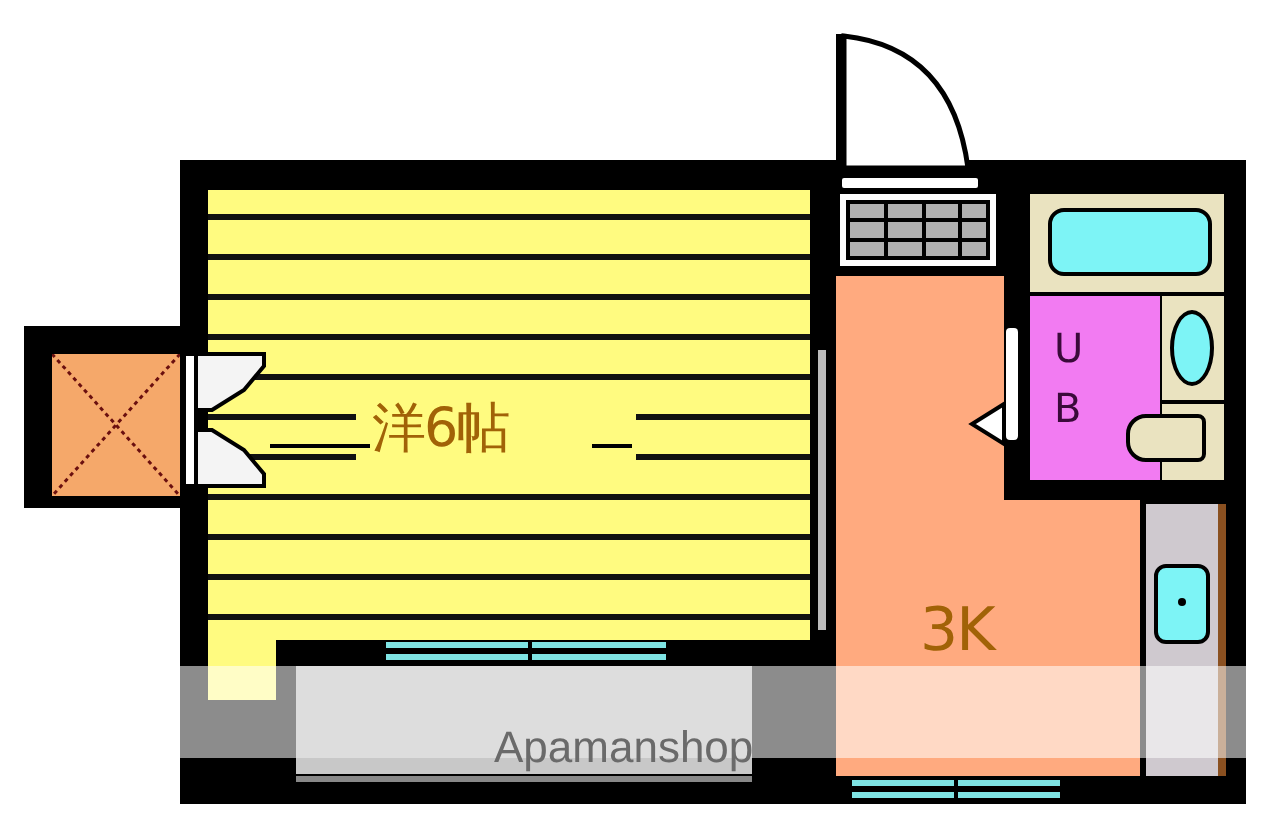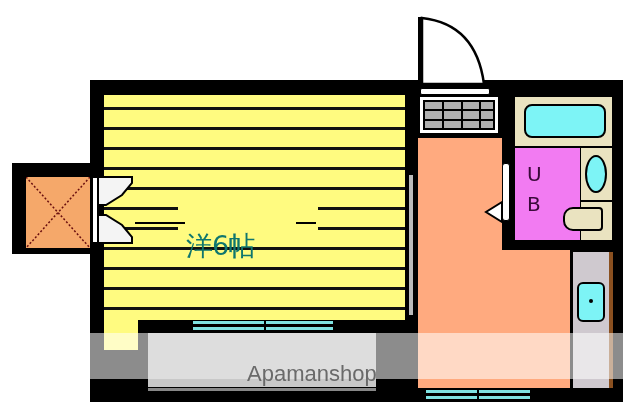--- a/index.html
+++ b/index.html
@@ -2,21 +2,21 @@
 <html><head>
 <meta charset="utf-8">
 <style>
   html, body { margin: 0; padding: 0; }
   body { width: 640px; height: 419px; background: #ffffff; position: relative; overflow: hidden; font-family: "DejaVu Sans", sans-serif; }
   .abs { position: absolute; box-sizing: border-box; }
   .black { background: #000; }
   .yellow { background: #fffb80; }
   .stripe { position: absolute; left: 0; right: 0; height: 3px; background: #111; }
   .cyan { background: #7df4f6; }
-  .label-big { font-size: 30px; color: #0f766e; letter-spacing: -1px; margin-top: 32px; }
+  .label-big { font-size: 30px; color: #a16207; letter-spacing: -1px; }
   .window-bar { position: absolute; height: 3px; background: #7fe4e4; }
 </style>
 </head>
 <body>
 
 <div class="abs" style="left:0;top:0;width:640px;height:419px;">
 
   <div class="abs black" style="left:90px;top:80px;width:533px;height:322px;"></div>
 
   <div class="abs yellow" style="left:104px;top:95px;width:301px;height:225px;overflow:hidden;">
@@ -73,20 +73,21 @@
         <div style="background:#b0b0b0"></div>
       <div style="background:#b0b0b0"></div>
         <div style="background:#b0b0b0"></div>
         <div style="background:#b0b0b0"></div>
         <div style="background:#b0b0b0"></div>
     </div>
   </div>
 
   <div class="abs" style="left:418px;top:138px;width:84px;height:250px;background:#ffaa7f;"></div>
   <div class="abs" style="left:418px;top:250px;width:152px;height:138px;background:#ffaa7f;"></div>
+  <div class="abs label-big" style="left:460px;top:298px;font-size:30px;">3K</div>
 
   <div class="abs" style="left:502px;top:163px;width:8px;height:58px;background:#fff;border:1px solid #000;border-radius:3px;"></div>
   <svg class="abs" style="left:484px;top:200px;" width="20" height="24" viewBox="0 0 20 24">
     <polygon points="18,2 2,12 18,22" fill="#fff" stroke="#000" stroke-width="2"></polygon>
   </svg>
 
   <div class="abs" style="left:515px;top:97px;width:97px;height:49px;background:#eae3c0;"></div>
   <div class="abs cyan" style="left:524px;top:104px;width:82px;height:34px;border:2px solid #000;border-radius:8px;"></div>
 
   <div class="abs" style="left:515px;top:148px;width:65px;height:92px;background:#f27bf2;"></div>

